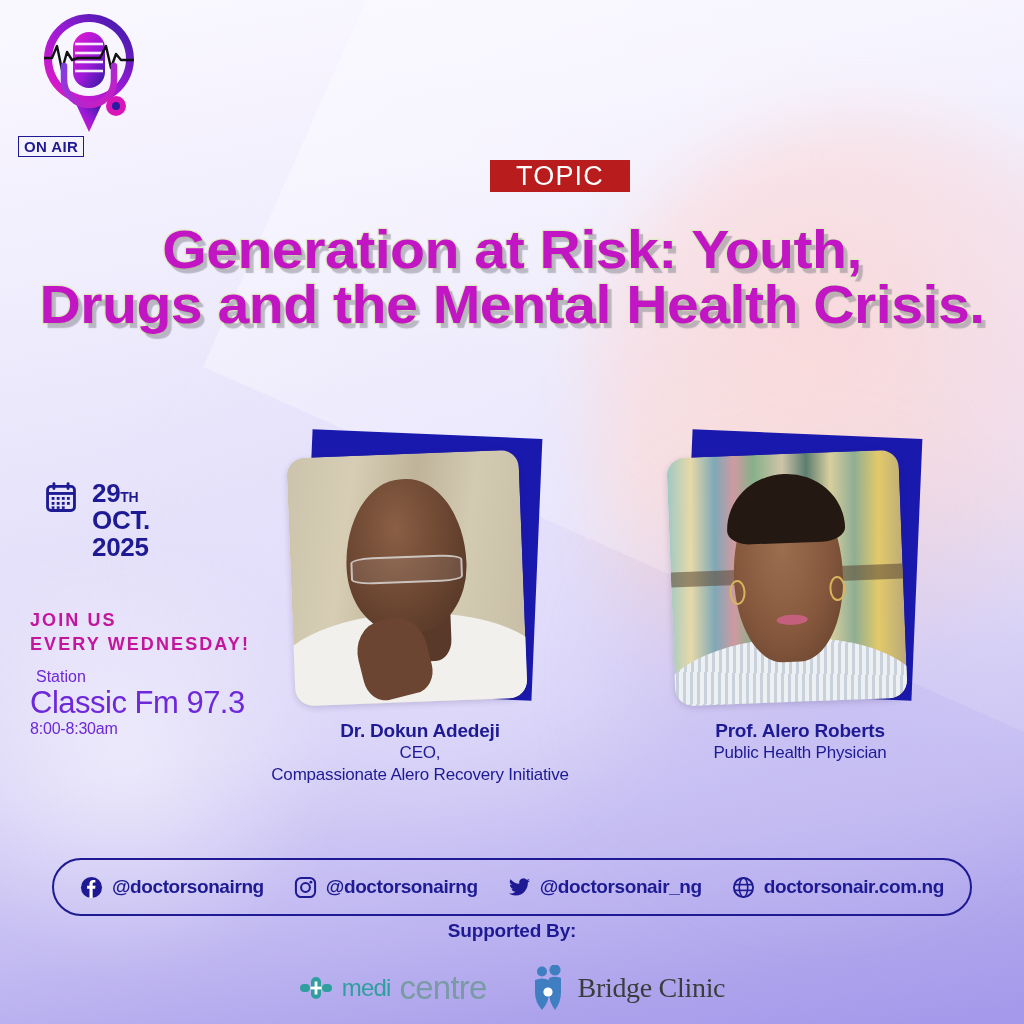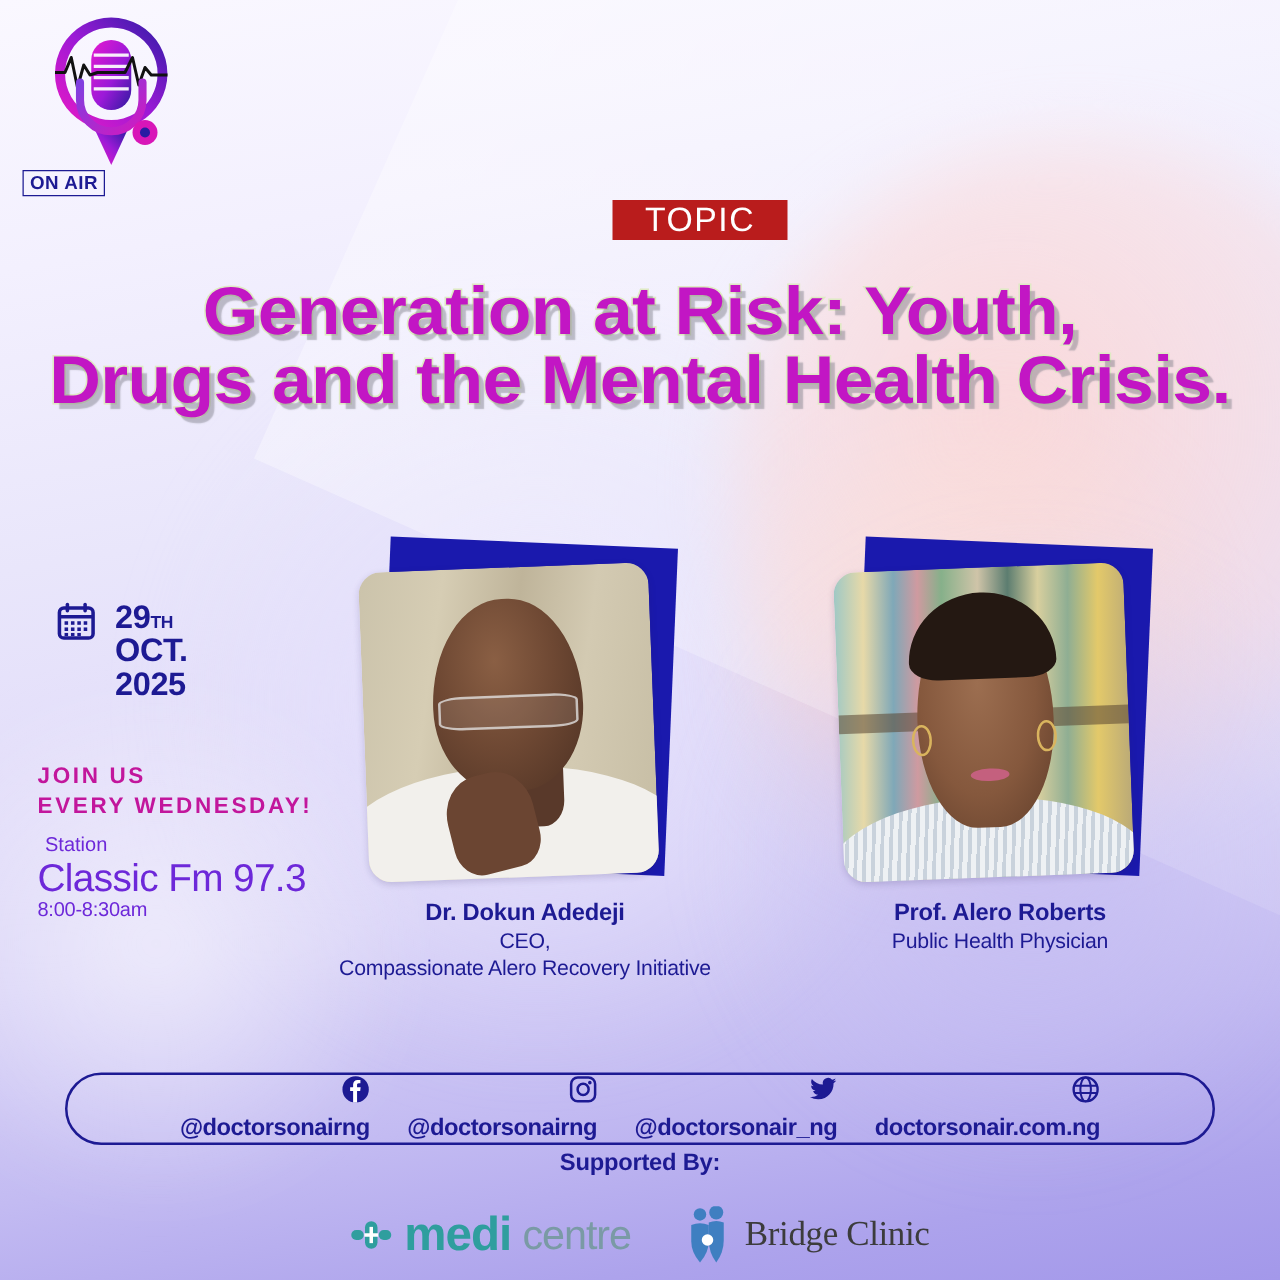--- a/index.html
+++ b/index.html
@@ -153,31 +153,31 @@
   .sp-name { text-align:center; margin-top:12px; font-size:19px; font-weight:bold;
     color:#1d1a93; letter-spacing:-.2px; }
   .sp-role { text-align:center; font-size:17px; color:#1d1a93; line-height:1.3; letter-spacing:-.2px; }
 
   
   #socials {
     position:absolute; left:52px; top:858px; width:920px; height:58px;
     border:2px solid #1d1a93; border-radius:29px;
     display:flex; align-items:center; justify-content:center; gap:30px;
   }
-  .soc { display:flex; align-items:flex-end; gap:9px;flex-direction:column; }
+  .soc { display:flex; align-items:flex-start; gap:9px; }
   .soc-txt { color:#1d1a93; font-size:19px; font-weight:bold; letter-spacing:-.4px; }
   .soc-ic { width:23px; height:23px; flex:none; display:block; }
 
   
   #supported { position:absolute; left:0; top:920px; width:1024px; text-align:center;
     color:#1d1a93; font-size:19px; font-weight:bold; letter-spacing:-.2px; }
   #sponsors { position:absolute; left:0; top:965px; width:1024px;
     display:flex; align-items:center; justify-content:center; gap:42px; }
   .sponsor { display:flex; align-items:center; gap:9px; }
-  .medi-a { color:#2f9e9e; font-size:38px; font-weight:bold; letter-spacing:-.8px; }
+  .medi-a { color:#2f9e9e; font-size:24px; font-weight:normal; letter-spacing:-.8px; }
   .medi-b { color:#7a9aa5; font-size:33px; letter-spacing:-.8px; }
   .bridge-a { color:#3c3c3c; font-size:28px; font-family:"Liberation Serif", serif; letter-spacing:-.3px; }
 </style>
 </head>
 <body>
 
 <div id="bg">
   <div class="bg-base"></div>
   <div class="blob blob-lav1"></div>
   <div class="blob blob-pink1"></div>

